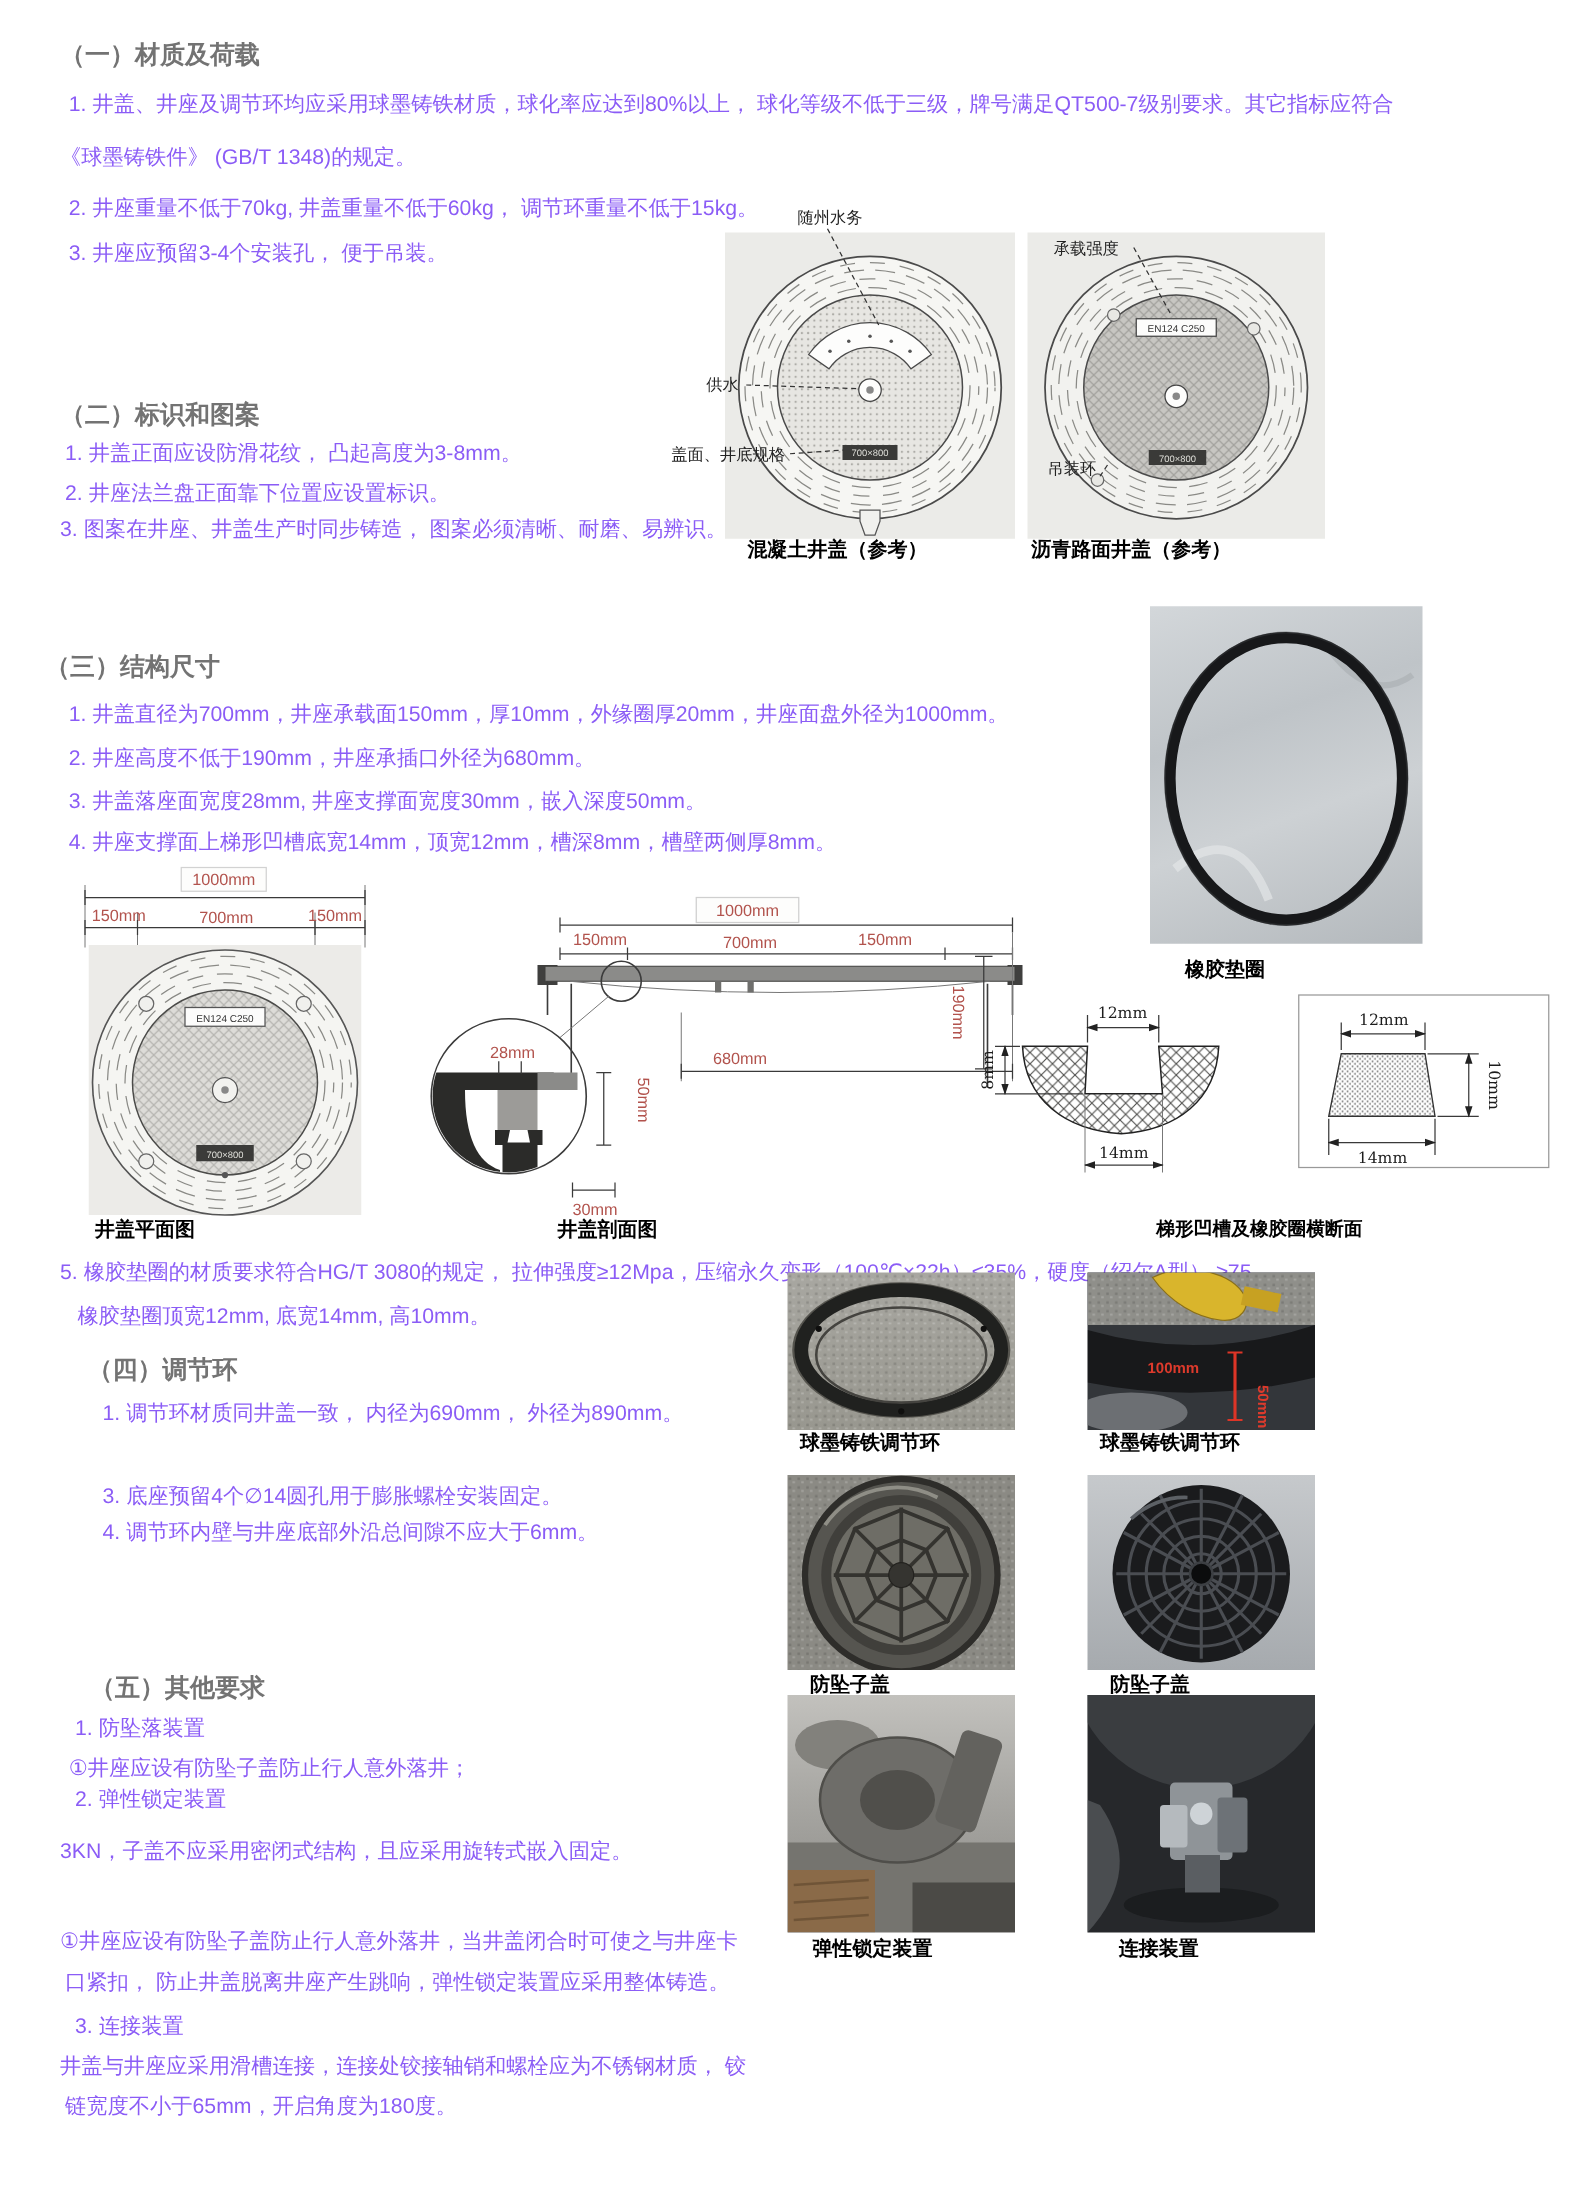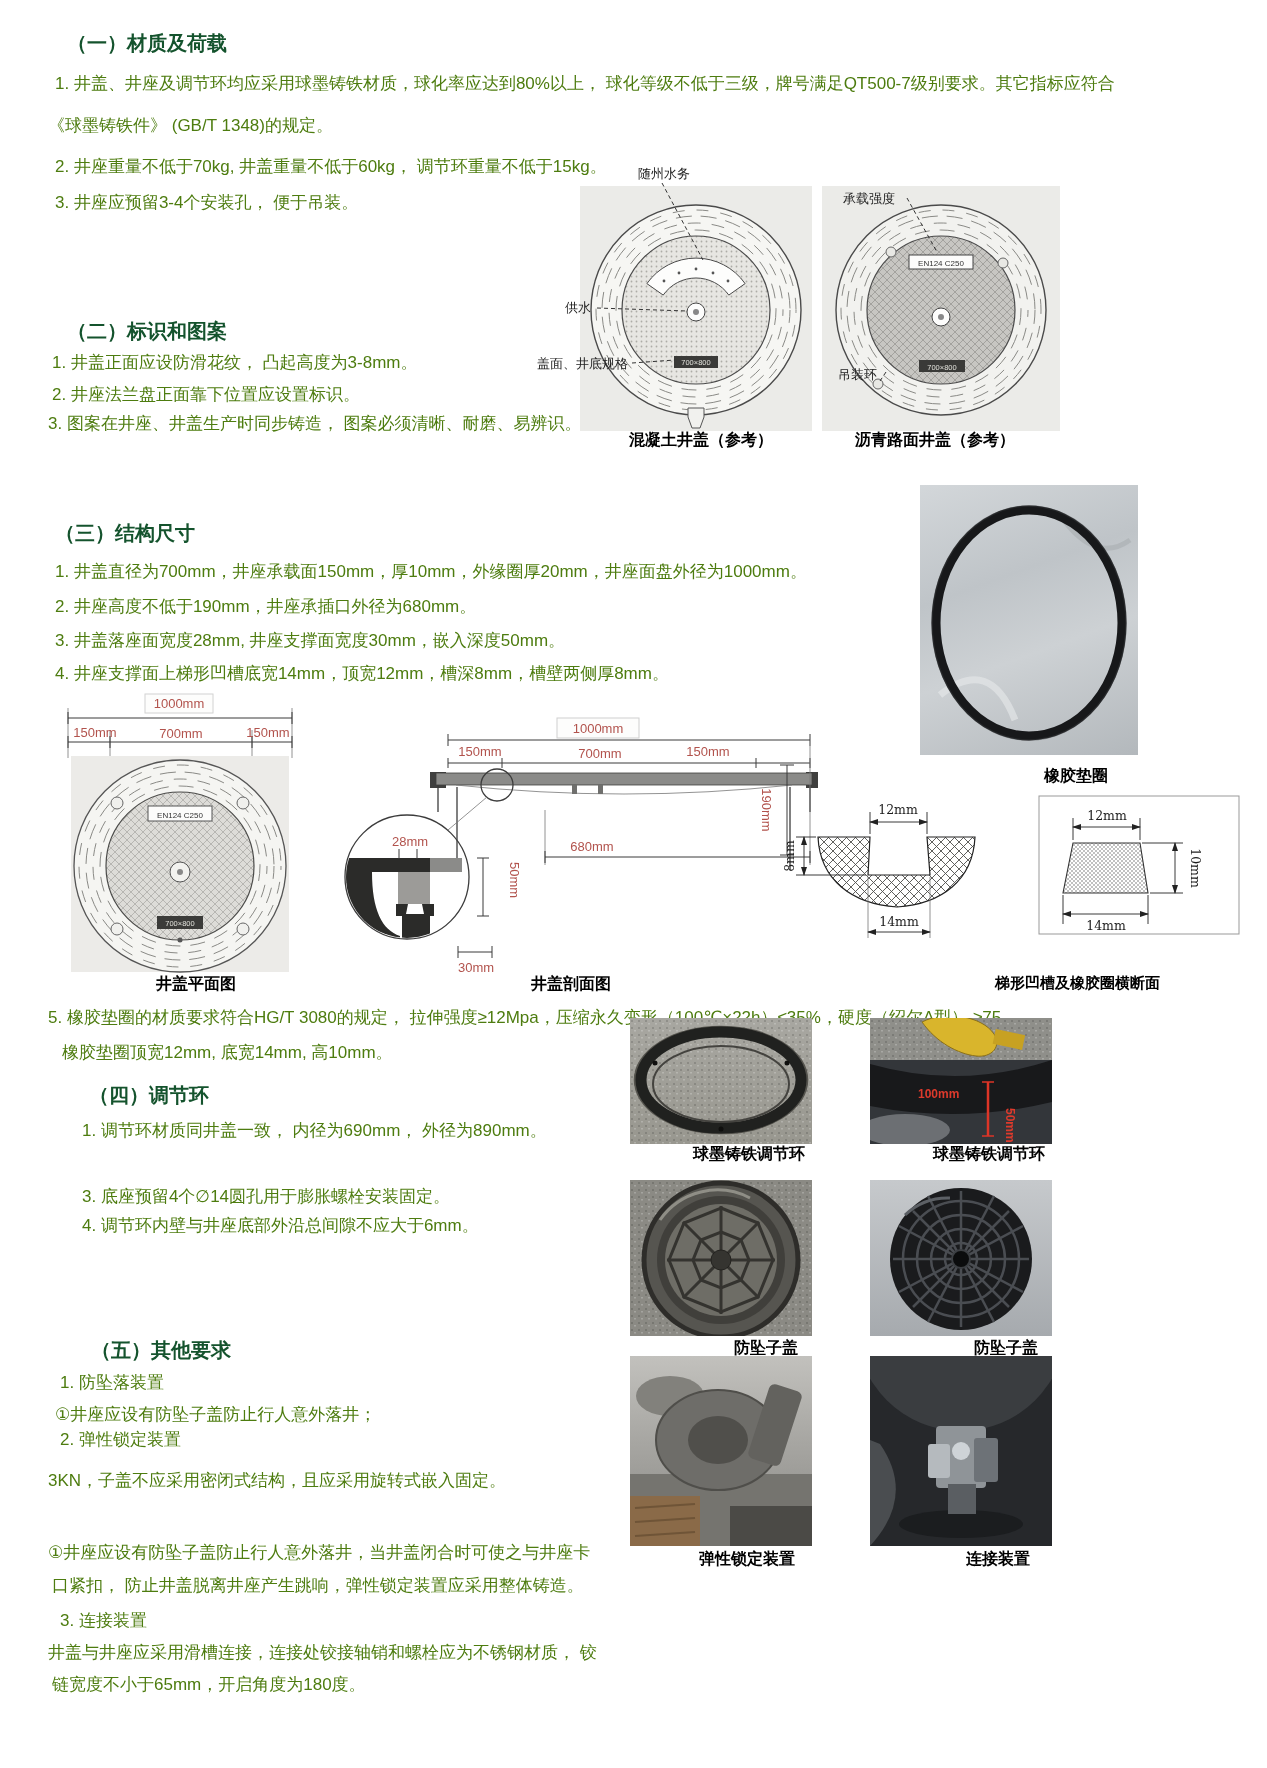--- a/index.html
+++ b/index.html
@@ -1,21 +1,21 @@
 <!DOCTYPE html>
 <html><head>
 <meta charset="utf-8">
 <style>
   html,body{margin:0;padding:0;background:#fff;}
   .page{position:relative;width:1267px;height:1768px;background:#ffffff;
         font-family:"Liberation Sans","DejaVu Sans",sans-serif;color:#1b1b1b;overflow:hidden;}
   .abs{position:absolute;}
-  .t{position:absolute;font-size:17px;color:#4d7c0f;white-space:nowrap;}
-  .h{position:absolute;font-size:20px;font-weight:bold;color:#14532d;white-space:nowrap;margin-left:19px;}
-  .cap{position:absolute;font-size:16px;font-weight:bold;color:#000;text-align:right;white-space:nowrap;}
+  .t{position:absolute;font-size:17px;color:#8b5cf6;white-space:nowrap;}
+  .h{position:absolute;font-size:20px;font-weight:bold;color:#737373;white-space:nowrap;}
+  .cap{position:absolute;font-size:16px;font-weight:bold;color:#000;text-align:left;white-space:nowrap;}
   .photo{position:absolute;overflow:hidden;}
   svg text{font-family:"Liberation Sans","DejaVu Sans",sans-serif;}
   .dim{fill:#b2534d;font-size:13px;}
   .dimb{fill:#1c1c1c;font-size:12.5px;font-family:"DejaVu Serif","Liberation Serif",serif;}
   .lbl{fill:#222;font-size:13px;}
   .reddim{fill:#dd3a2c;font-size:12px;font-weight:bold;}
   .tiny{fill:#333;font-size:8px;}
   .tinyw{fill:#e0e0da;font-size:7.5px;}
   .dl{stroke:#3a3a3a;stroke-width:1;}
   .dash{stroke:#333;stroke-width:1;stroke-dasharray:4,3;}

